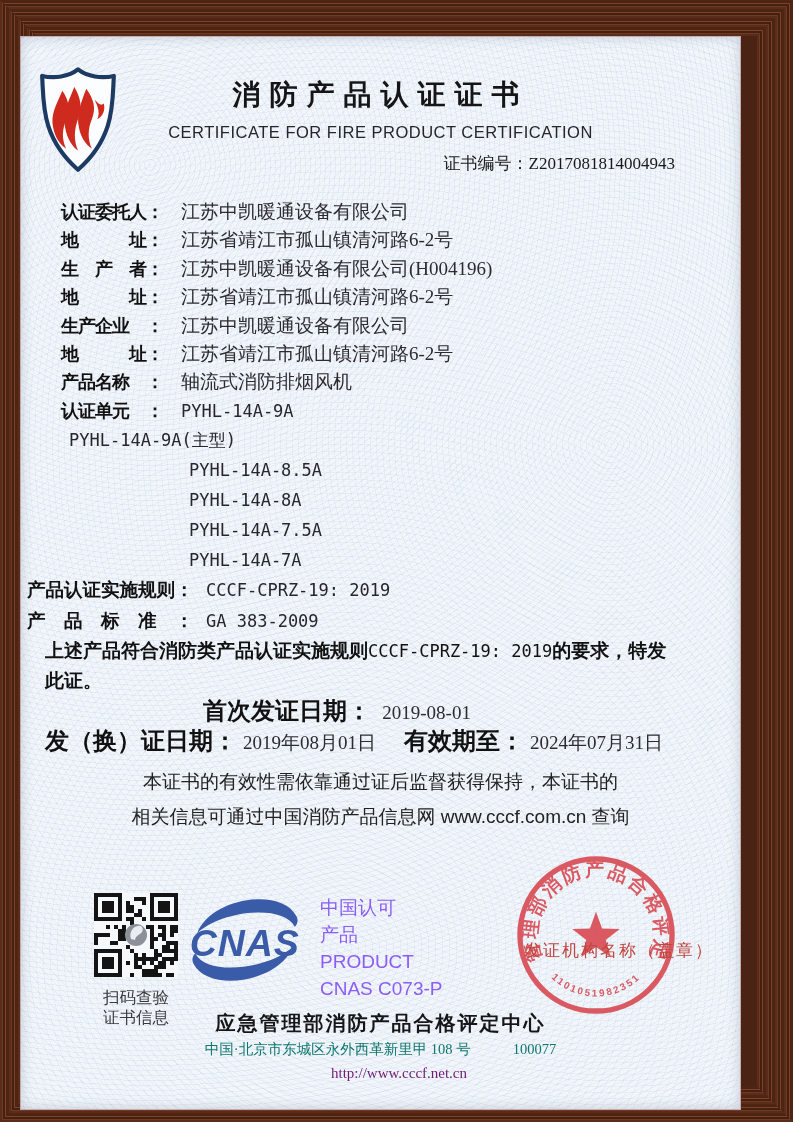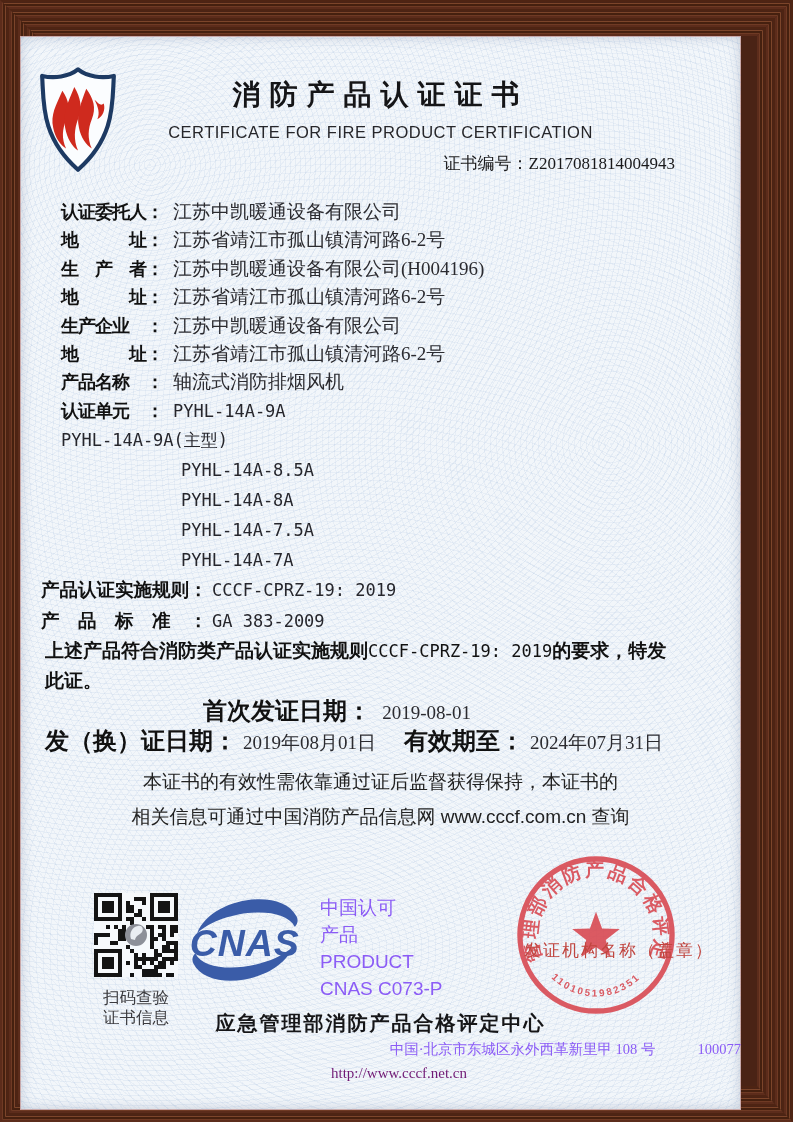--- a/index.html
+++ b/index.html
@@ -30,26 +30,26 @@
   .logo{position:absolute;left:12px;top:26px;}
   .title{text-align:center;padding-top:40px;font-family:"Liberation Serif",serif;
          font-weight:bold;font-size:28px;letter-spacing:9px;color:#151517;}
   .subtitle{text-align:center;margin-top:9px;font-size:16.5px;letter-spacing:.5px;color:#26262a;}
   .certno{margin-top:10px;text-align:right;padding-right:66px;font-size:17px;
           font-family:"Liberation Serif",serif;color:#19191b;}
 
   
   .row{display:flex;align-items:baseline;height:28.4px;line-height:28.4px;padding-left:41px;}
   .row .lab{flex:0 0 112px;font-weight:bold;font-size:18px;letter-spacing:-1px;white-space:nowrap;color:#111;}
-  .row .val{font-size:19px;font-family:"Liberation Serif",serif;color:#2b2b30;white-space:nowrap;}
+  .row .val{font-size:19px;font-family:"Liberation Serif",serif;color:#2b2b30;white-space:nowrap;margin-left:8px;}
   .row .code{font-family:"DejaVu Sans Mono",monospace;font-size:17px;color:#26262c;}
   .mrow{height:30px;line-height:30px;}
   .mrow .lab{flex:0 0 112px;text-align:right;padding-right:8px;letter-spacing:0;}
   .mrow .lab-empty{flex:0 0 120px;}
-  .rrow{height:30.5px;line-height:30.5px;padding-left:21px;}
+  .rrow{height:30.5px;line-height:30.5px;padding-left:7px;}
   .rrow .lab{flex:0 0 171px;letter-spacing:0;font-size:18.5px;}
   .statement{padding-left:25px;height:30px;line-height:30px;font-weight:bold;font-size:19px;color:#111;}
   .statement .code{font-weight:normal;font-family:"DejaVu Sans Mono",monospace;font-size:17px;}
   .daterow1{padding-left:183px;height:30px;line-height:30px;font-size:19px;}
   .daterow2{padding-left:25px;height:30px;line-height:30px;font-size:19px;display:flex;align-items:baseline;}
   .blab{font-weight:bold;color:#111;font-size:24px;}
   .dval{font-family:"Liberation Serif",serif;color:#2b2b30;margin-left:6px;}
   .notice{text-align:center;font-size:19px;height:35px;line-height:35px;color:#222;}
   .notice.first{margin-top:8px;}
 
@@ -58,22 +58,22 @@
   .qrblock{margin-left:12px;width:96px;text-align:center;}
   .qr{width:84px;height:84px;margin-top:8px;}
   .qrcap{margin-top:6px;font-size:16.5px;line-height:1.22;color:#3a3a3e;}
   .cnasblock{margin-top:4px;}
   .accred{margin-left:14px;margin-top:10px;font-size:19px;line-height:1.42;color:#8b5cf6;}
   .stamp{position:absolute;left:491px;top:814px;z-index:4;}
   .stamp-overlay{position:absolute;left:504px;top:903px;z-index:5;font-size:17px;letter-spacing:2px;
                  color:#c0453f;font-family:"Liberation Serif",serif;}
   .org{position:absolute;left:0;right:0;top:974px;text-align:center;font-weight:bold;
        font-size:20px;letter-spacing:2px;color:#161618;z-index:3;}
-  .addr{position:absolute;left:0;right:0;top:1004px;text-align:right;font-size:14.5px;
-        font-family:"Liberation Serif",serif;color:#8b5cf6;z-index:3;}
+  .addr{position:absolute;left:0;right:0;top:1004px;text-align:center;font-size:14.5px;
+        font-family:"Liberation Serif",serif;color:#0f766e;z-index:3;}
   .addr .pc{margin-left:42px;}
   .site{position:absolute;left:0;right:0;top:1029px;text-align:center;font-size:15px;
         font-family:"Liberation Serif",serif;color:#701a75;z-index:3;padding-left:37px;}
 </style>
 </head>
 <body>
 
 <div class="frame">
   <div class="wood wood-h wood-top"></div>
   <div class="wood wood-h wood-bottom"></div>

